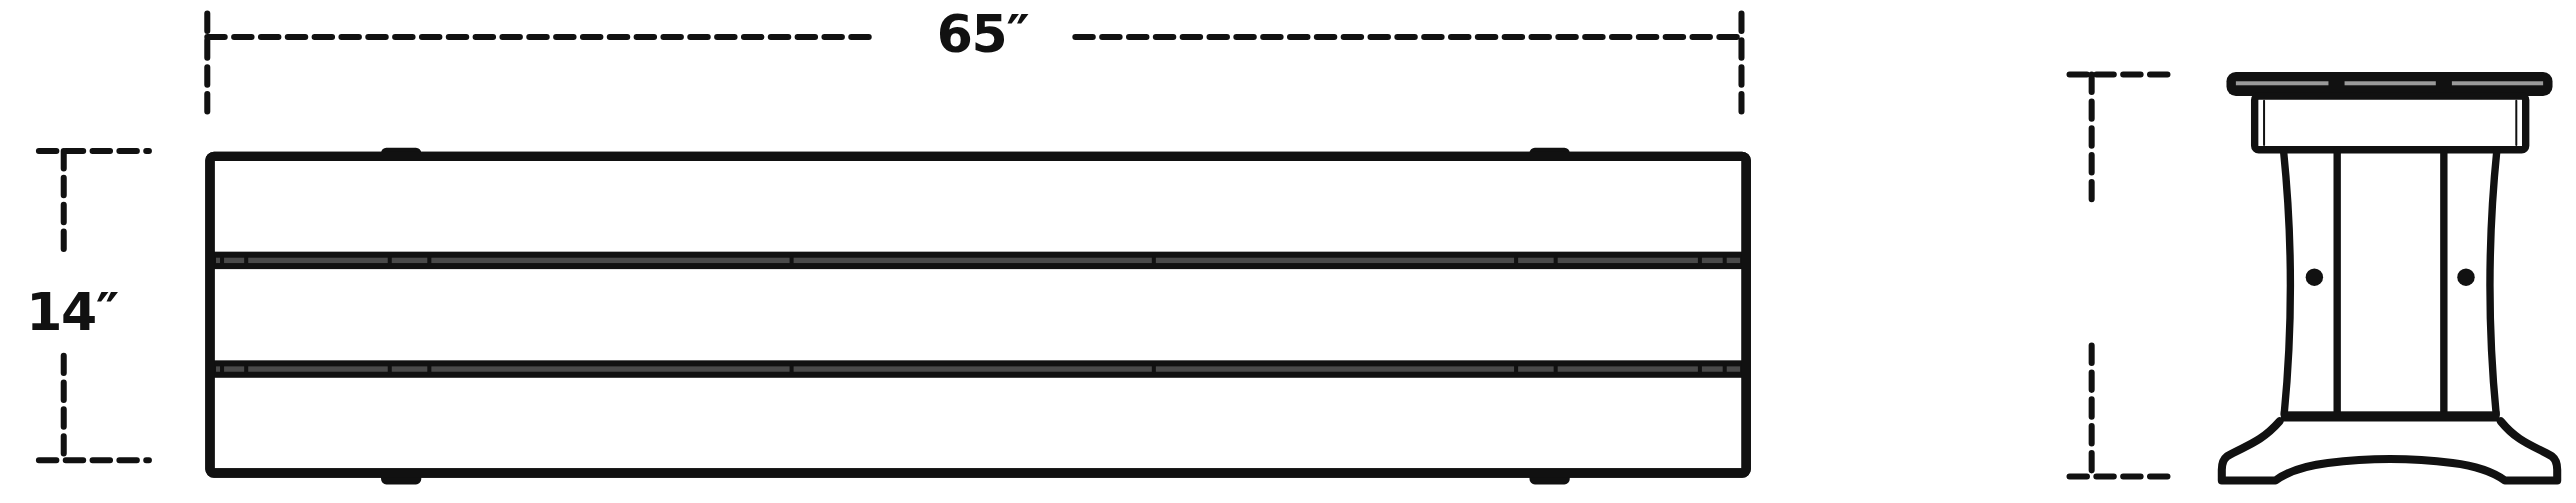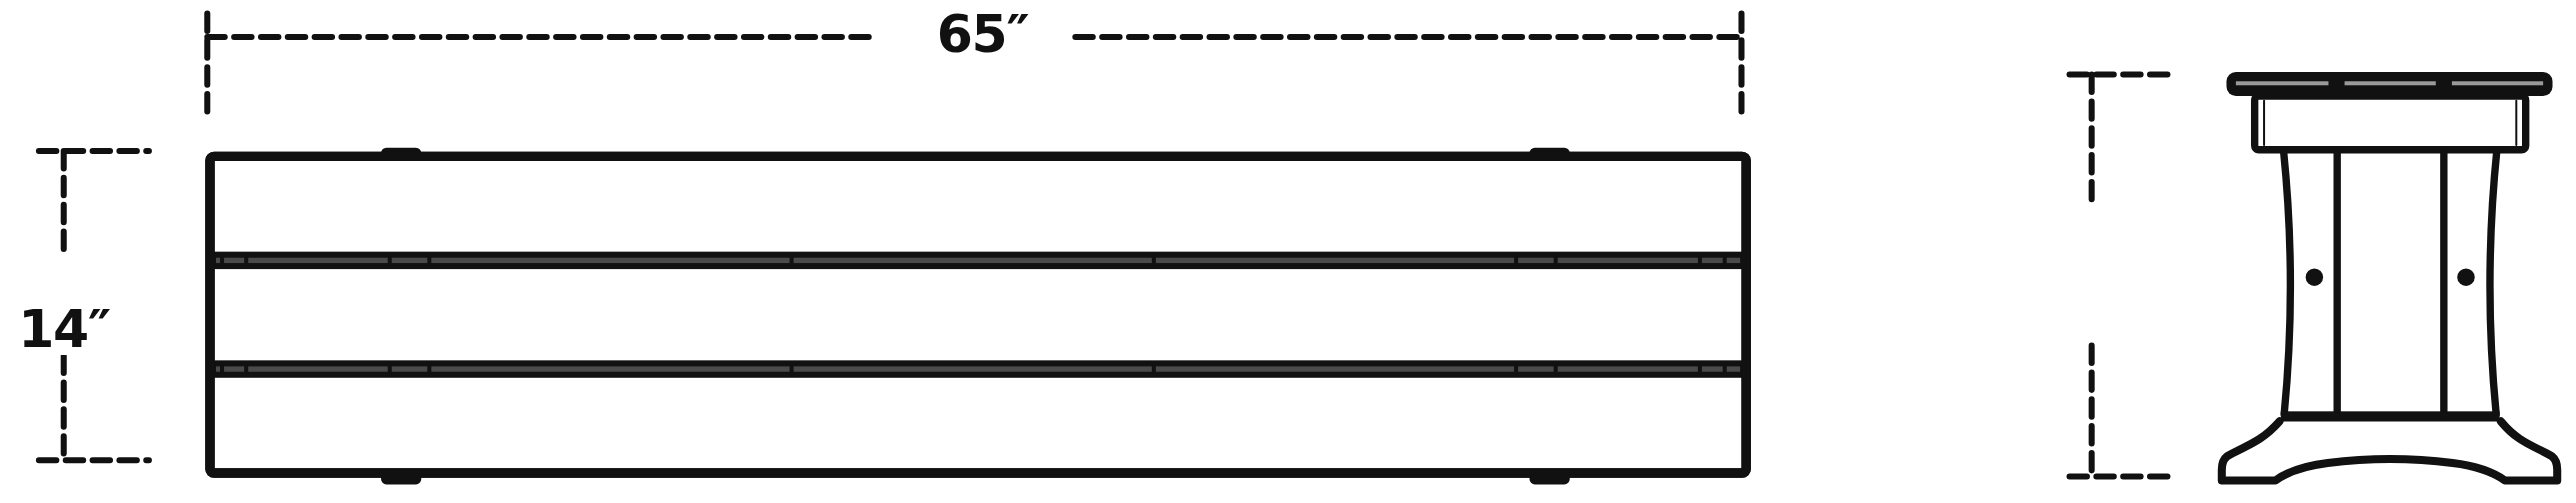--- a/index.html
+++ b/index.html
@@ -32,25 +32,24 @@
       background: #ffffff;
       text-align: center;
     }
     #label-width {
       left: 919px;
       top: 8px;
       width: 127px;
       font-size: 52px;
     }
     #label-depth {
-      left: 7px;
+      left: 15px;
       top: 286px;
       width: 114px;
       font-size: 52px;
-      margin-top: 17px;
     }
     #label-height {
       left: 2047px;
       top: 252px;
       width: 131px;
       font-size: 52px;
     }
     svg {
       position: absolute;
       left: 0;

